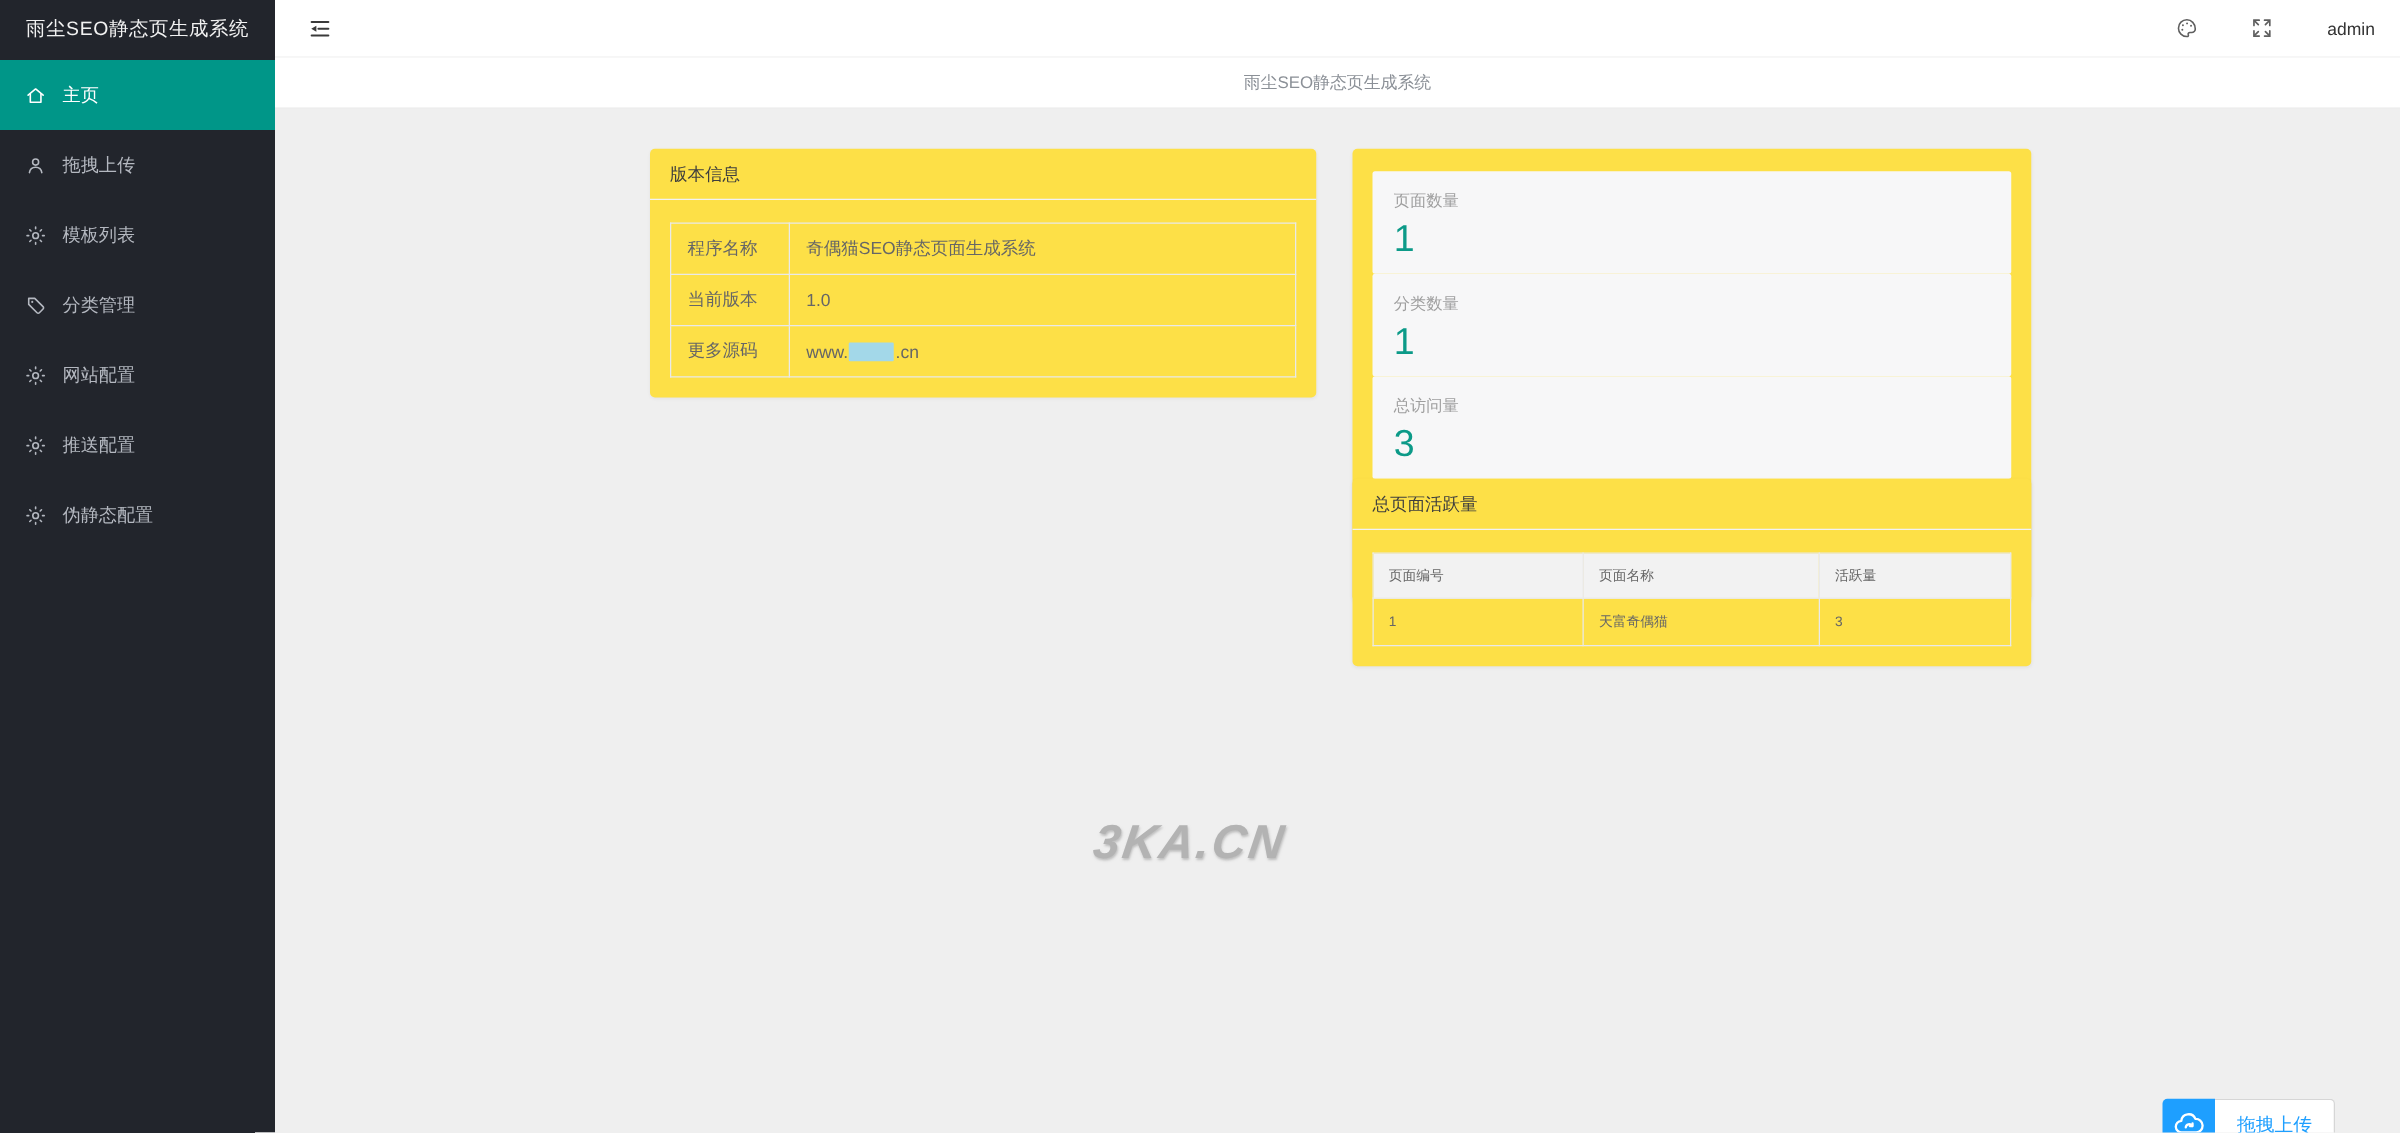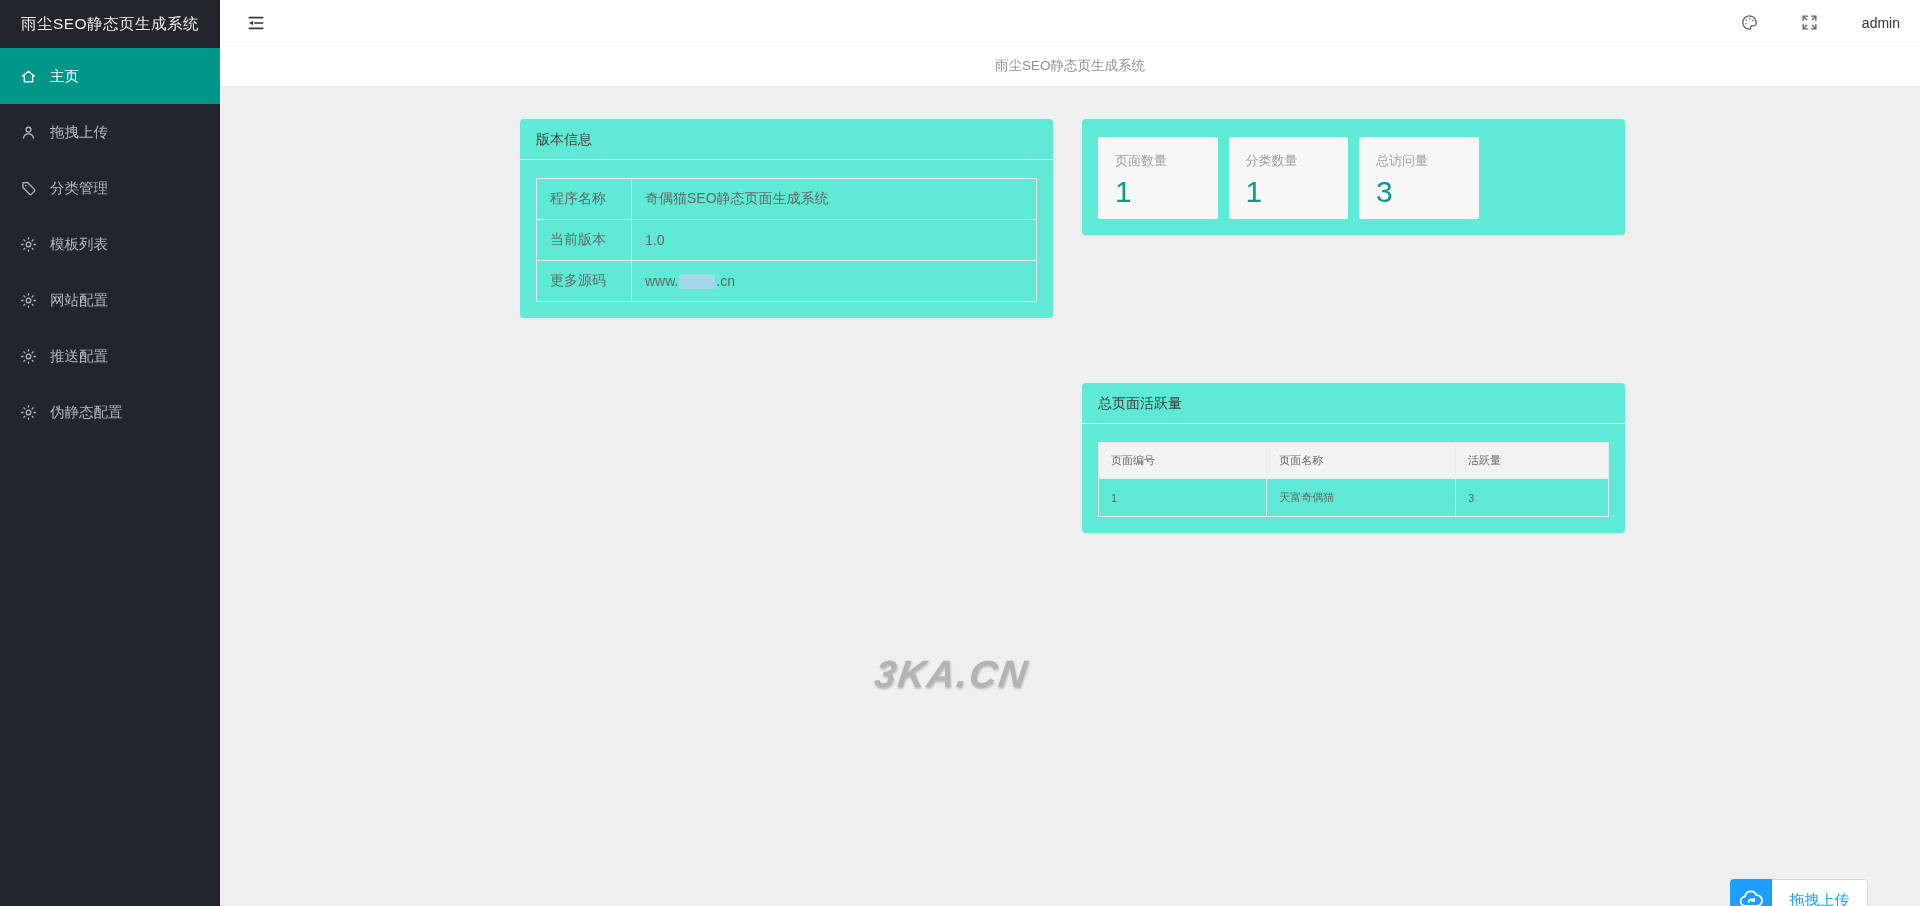--- a/index.html
+++ b/index.html
@@ -33,35 +33,35 @@
 
   
   .tabbar { position:absolute; left:220px; top:46px; right:0; height:41px; background:#fff;
     border-bottom:1px solid #e9e9e9; display:flex; align-items:center; justify-content:center;
     z-index:19; }
   .tab-item { font-size:13.5px; color:#8b9097; cursor:pointer; padding:0 18px; }
 
   
   .content { position:absolute; left:220px; top:87px; right:0; bottom:0; background:#efefef; }
 
-  .card { position:absolute; background:#5eead4; border-radius:4px;
+  .card { position:absolute; background:#fde047; border-radius:4px;
     box-shadow:0 1px 3px rgba(0,0,0,.05); }
   .card-title { height:41px; line-height:41px; padding:0 16px; font-size:14px; color:#3e3e3e;
     border-bottom:1px solid #f2f2f2; }
   .card-body { padding:18px 16px 16px 16px; }
 
   .card-version { left:300px; top:32px; width:533px; }
   .kv-table { width:100%; border-collapse:collapse; font-size:14px; color:#666; }
   .kv-table td { border:1px solid #e9e9e9; padding:11px 13px; }
   .kv-table td.kv-label { width:95px; color:#666; }
   .censor-block { display:inline-block; width:36px; height:15px; background:#a3d8e9;
     vertical-align:middle; margin:0 1px; border-radius:1px; }
 
   .card-stats { left:862px; top:32px; width:543px; }
-  .tiles { display:grid; grid-template-columns:1fr 1fr 1fr 1fr; gap:0 11px; }
+  .tiles { display:grid; grid-template-columns:1fr; gap:0 11px; }
   .tile { background:#f7f7f8; height:82px; padding:15px 17px; border-radius:2px; }
   .tile-label { font-size:13px; color:#9e9e9e; }
   .tile-value { font-size:30px; color:#0c9a88; margin-top:5px; line-height:1.1; }
   .tile-empty { background:transparent; }
 
   .card-activity { left:862px; top:296px; width:543px; }
   .activity-table { width:100%; border-collapse:collapse; font-size:11px; color:#666; }
   .activity-table th { background:#f2f2f2; font-weight:normal; text-align:left;
     padding:10px 12px; border:1px solid #e9e9e9; color:#666; }
   .activity-table td { padding:11px 12px; border:1px solid #e9e9e9; }
@@ -104,36 +104,36 @@
         <svg viewBox="0 0 24 24" fill="none" stroke="currentColor" stroke-width="1.8" stroke-linecap="round">
           <circle cx="12" cy="8" r="3.4"></circle>
             <path d="M5 20c.5-4 3.2-6.2 7-6.2s6.5 2.2 7 6.2"></path>
         </svg>
       </span>
       <span>拖拽上传</span>
     </div>
 
     <div class="menu-item">
       <span class="mi-icon">
+        <svg viewBox="0 0 24 24" fill="none" stroke="currentColor" stroke-width="1.8" stroke-linecap="round">
+          <circle cx="12" cy="12" r="3.2"></circle>
+          <path d="M12 4.2v-1.9 M12 21.7v-1.9 M19.8 12h1.9 M2.3 12h1.9 M17.2 6.8l1.4-1.4 M5.4 18.6l1.4-1.4 M17.2 17.2l1.4 1.4 M5.4 5.4l1.4 1.4"></path>
+        </svg>
+      </span>
+      <span>模板列表</span>
+    </div>
+
+    <div class="menu-item">
+      <span class="mi-icon">
         <svg viewBox="0 0 24 24" fill="none" stroke="currentColor" stroke-width="1.8" stroke-linejoin="round">
           <path d="M20.4 13.2 L11 3.8 H4.2 v6.8 l9.4 9.4 a1.8 1.8 0 0 0 2.6 0 l4.2-4.2 a1.8 1.8 0 0 0 0-2.6 z"></path>
           <circle cx="8.2" cy="7.8" r="1.2" fill="currentColor" stroke="none"></circle>
         </svg>
       </span>
       <span>分类管理</span>
-    </div>
-
-    <div class="menu-item">
-      <span class="mi-icon">
-        <svg viewBox="0 0 24 24" fill="none" stroke="currentColor" stroke-width="1.8" stroke-linecap="round">
-          <circle cx="12" cy="12" r="3.2"></circle>
-          <path d="M12 4.2v-1.9 M12 21.7v-1.9 M19.8 12h1.9 M2.3 12h1.9 M17.2 6.8l1.4-1.4 M5.4 18.6l1.4-1.4 M17.2 17.2l1.4 1.4 M5.4 5.4l1.4 1.4"></path>
-        </svg>
-      </span>
-      <span>模板列表</span>
     </div>
 
     <div class="menu-item">
       <span class="mi-icon">
         <svg viewBox="0 0 24 24" fill="none" stroke="currentColor" stroke-width="1.8" stroke-linecap="round">
           <circle cx="12" cy="12" r="3.2"></circle>
           <path d="M12 4.2v-1.9 M12 21.7v-1.9 M19.8 12h1.9 M2.3 12h1.9 M17.2 6.8l1.4-1.4 M5.4 18.6l1.4-1.4 M17.2 17.2l1.4 1.4 M5.4 5.4l1.4 1.4"></path>
         </svg>
       </span>
       <span>网站配置</span>

